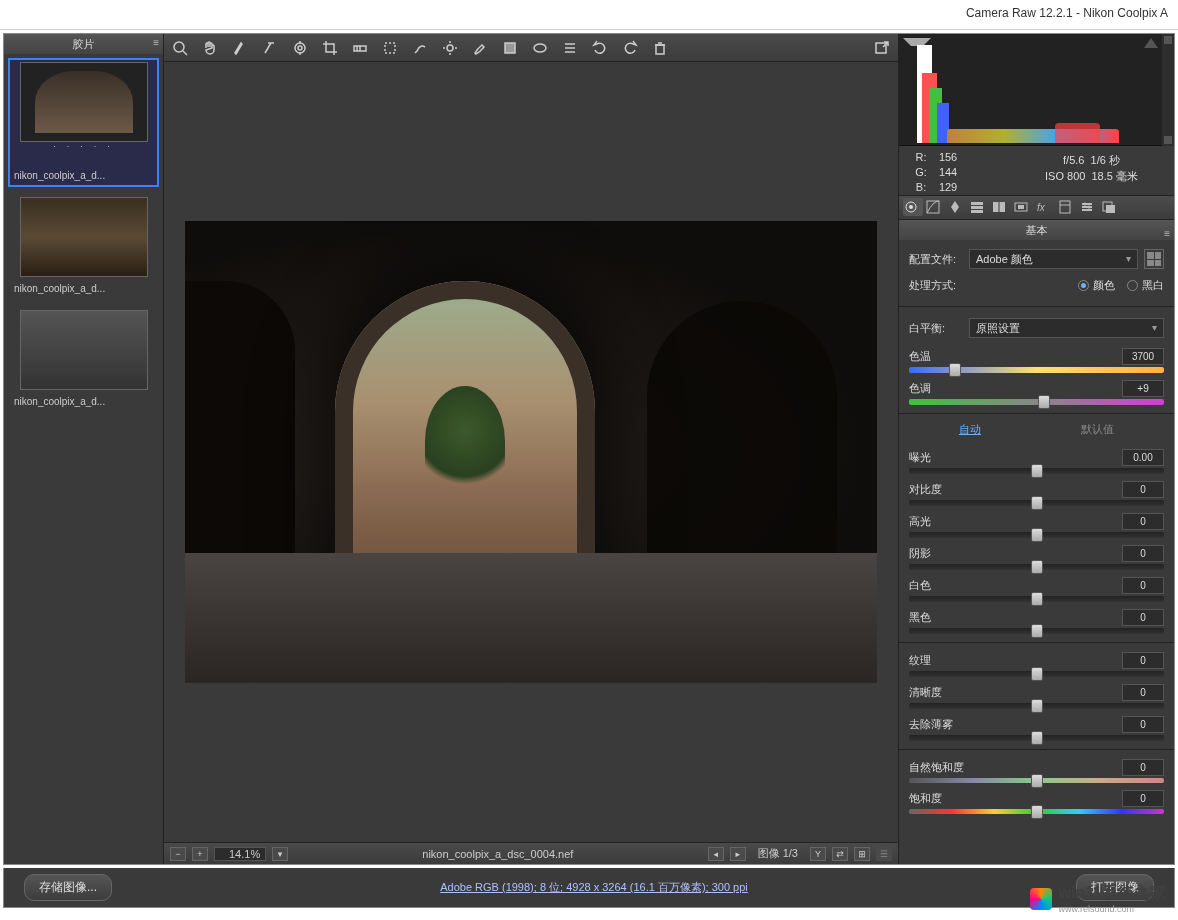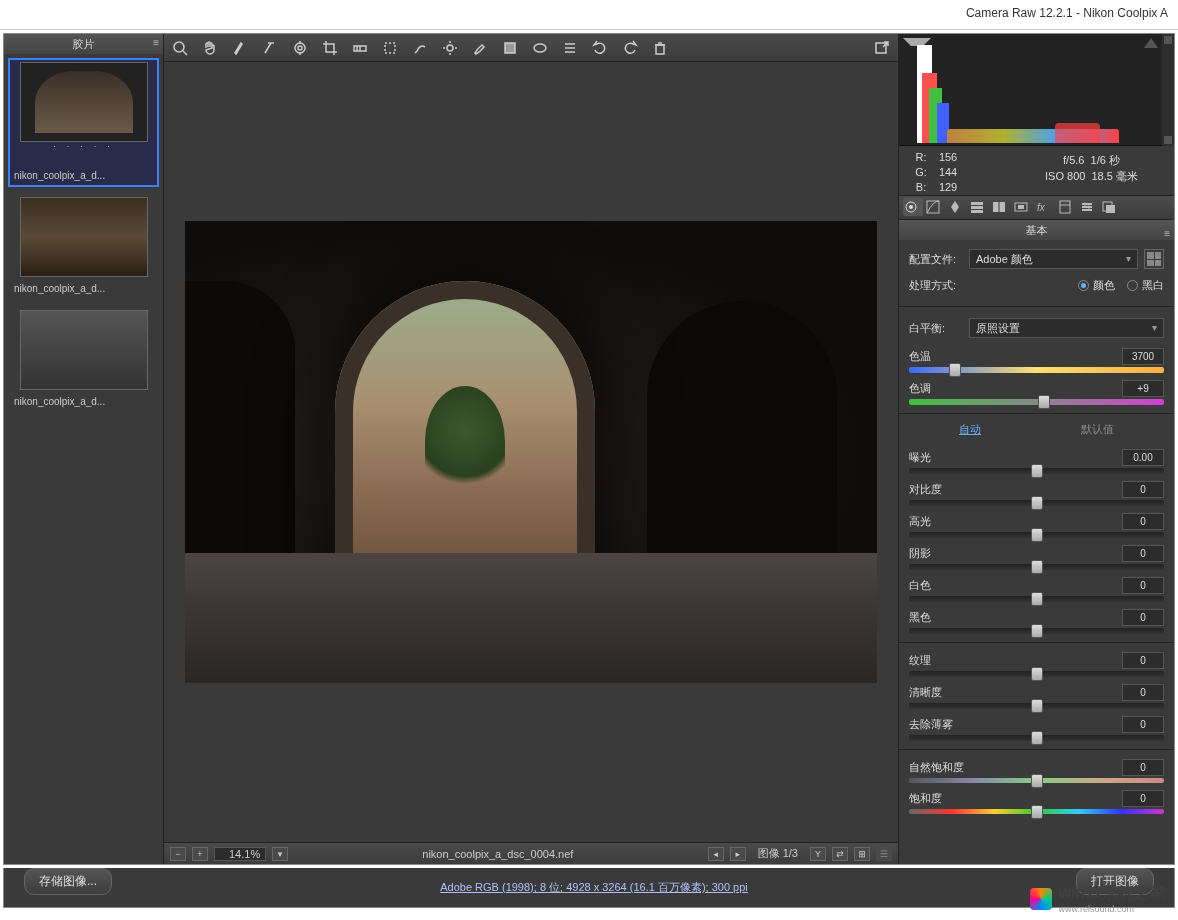--- a/index.html
+++ b/index.html
@@ -76,21 +76,21 @@
 .slider-track.tint { background:linear-gradient(90deg,#40c040,#888,#d040d0); }
 .slider-track.vib { background:linear-gradient(90deg,#555,#88a,#8c8,#ca8,#c88); height:5px;}
 .slider-track.sat { background:linear-gradient(90deg,#666,#f33,#fc3,#3c3,#3cf,#33f,#c3c); height:5px;}
 .slider-thumb { position:absolute; top:-4px; width:12px; height:14px; background:linear-gradient(#ddd,#aaa); border:1px solid #555; transform:translateX(-50%); cursor:grab; border-radius:2px; }
 
 .divider { height:1px; background:#222; margin:8px -10px; }
 .auto-row { display:flex; justify-content:space-around; height:20px; }
 .auto-row span { color:#6ab0ff; cursor:pointer; text-decoration:underline; }
 .auto-row .def { color:#888; text-decoration:none;text-align:right; }
 
-.footer { height:40px; display:flex; align-items:flex-end; padding:12px 20px; gap:4px; color:#ccc; }
+.footer { height:40px; display:flex; align-items:center; padding:12px 20px; gap:4px; color:#ccc; }
 .footer .btn { background:linear-gradient(#555,#3c3c3c); border:1px solid #666; color:#ddd; padding:4px 14px; font-size:12px; border-radius:10px; cursor:pointer; }
 .footer .meta { flex:1; text-align:center; font-size:11px; color:#b0c0ff; text-decoration:underline; cursor:pointer; }
 
 .watermark { position:absolute; right:12px; bottom:6px; display:flex; align-items:center; gap:6px; color:#888; font-size:11px; pointer-events:none; }
 .wm-logo { width:22px; height:22px; background:conic-gradient(#f80,#0c8,#08f,#f08,#f80); border-radius:4px; }
 .mini-scroll { width:12px; background:#2e2e2e; display:flex; flex-direction:column; justify-content:space-between; align-items:center; padding:2px 0;}
 .mini-scroll div{ width:8px;height:8px;background:#555;}
 </style>
 </head>
 <body>

